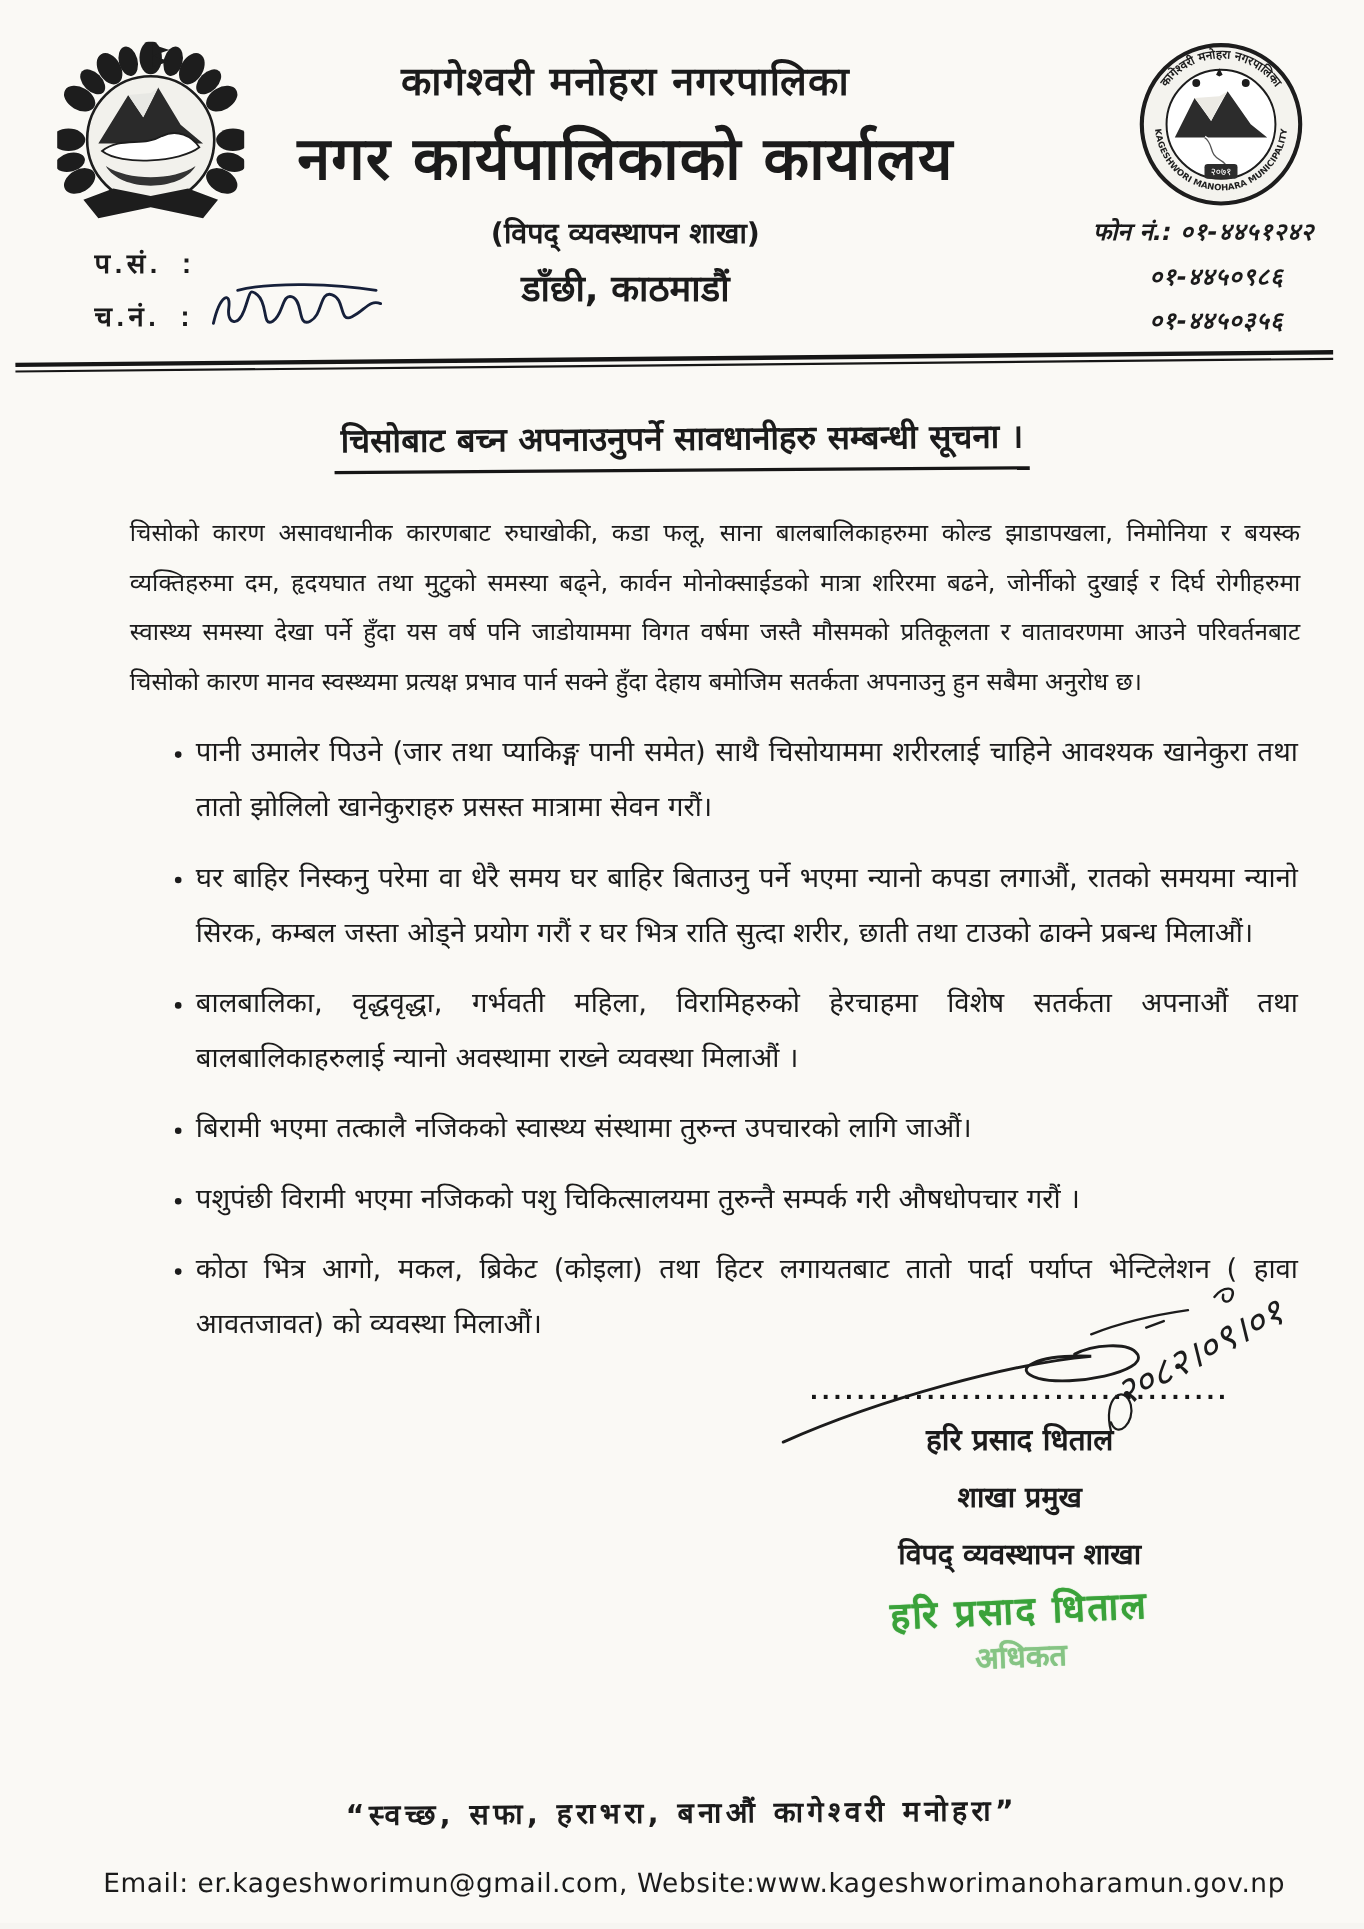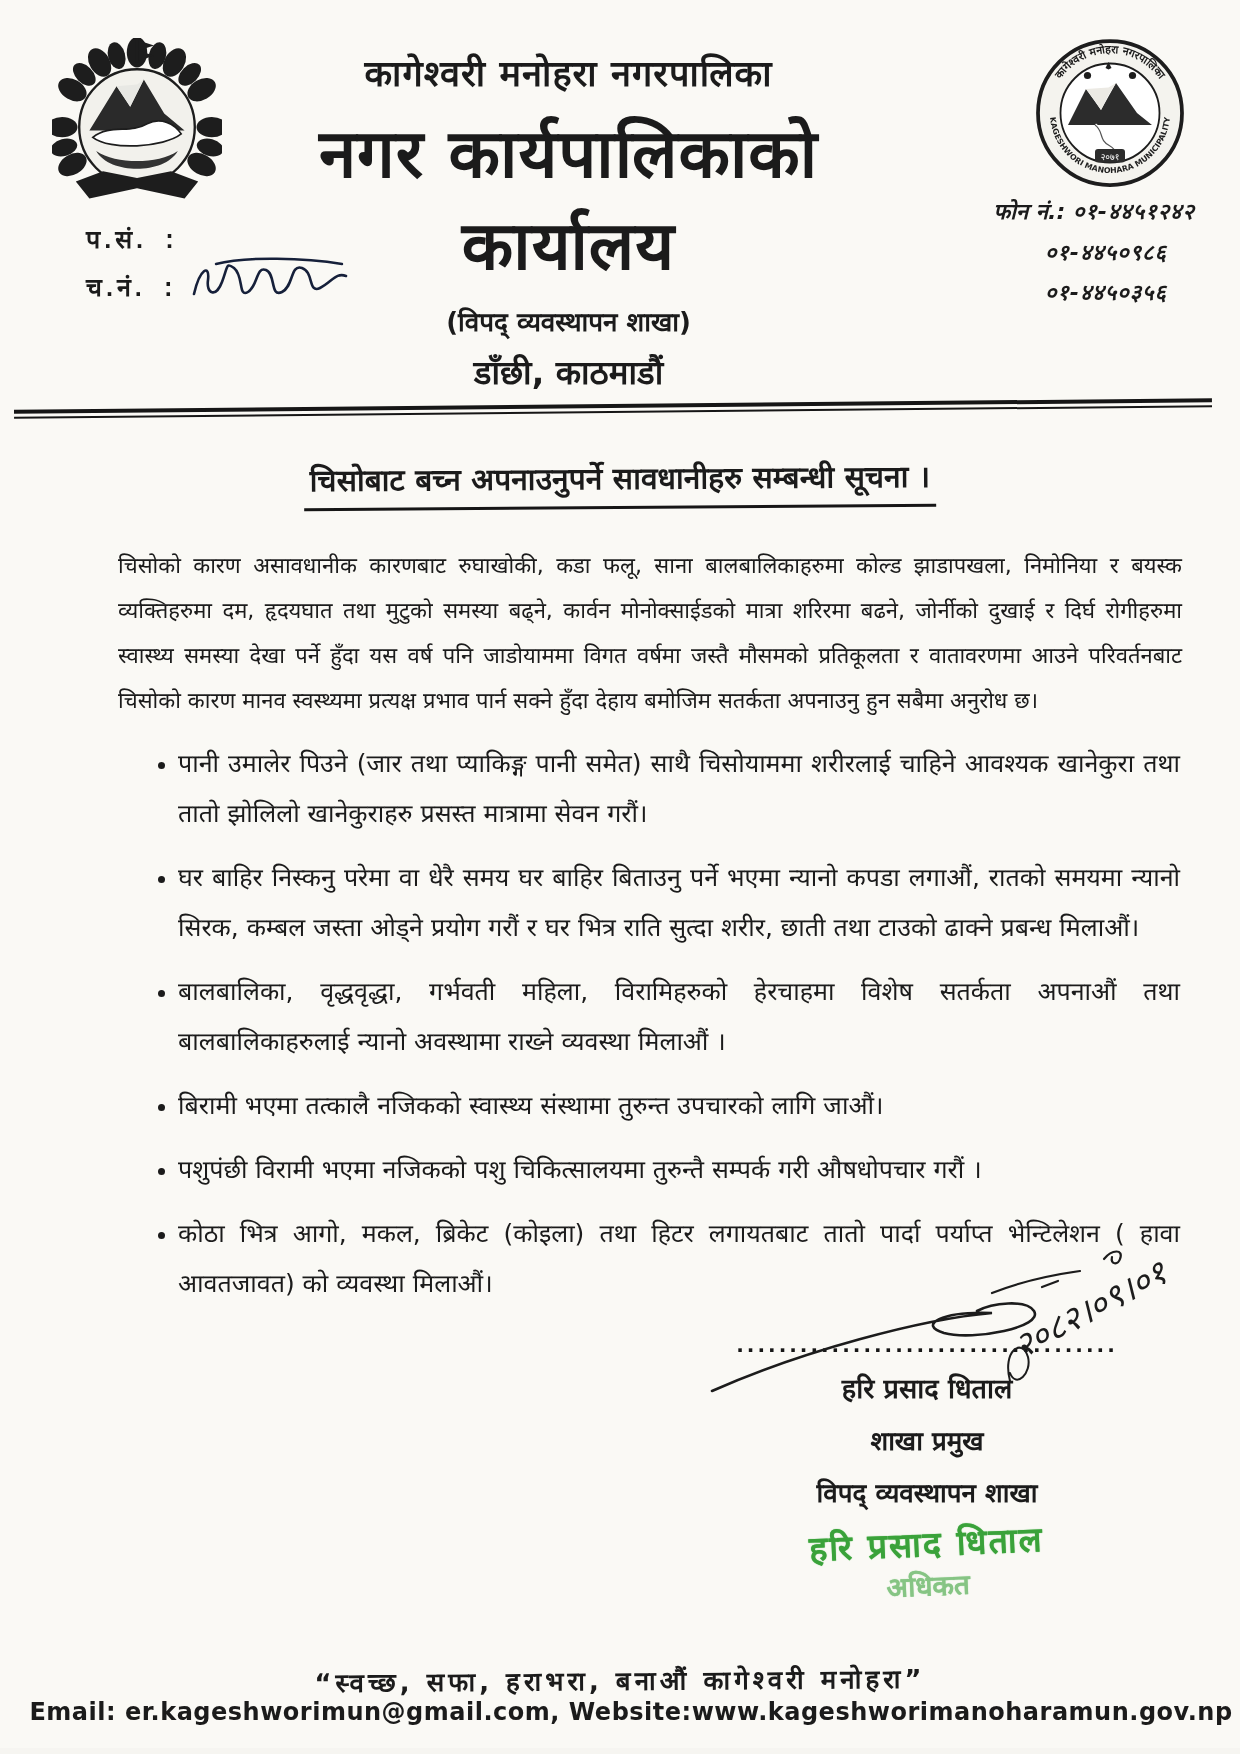--- a/index.html
+++ b/index.html
@@ -11,21 +11,21 @@
     position:relative;
     overflow:hidden;
   }
   .sheet{position:relative;width:1240px;height:1748px;background:#faf9f5;}
 
   
   .header{display:flex;align-items:flex-start;padding-top:38px;}
   .emblem{width:170px;height:185px;margin-left:52px;flex:0 0 auto;}
   .header-center{flex:1 1 auto;text-align:center;padding-top:10px;}
   .muni-name{font-size:36px;font-weight:bold;letter-spacing:1px;}
-  .office-name{font-size:67px;font-weight:bold;margin-top:8px;letter-spacing:1px;}
+  .office-name{font-size:54px;font-weight:bold;margin-top:8px;letter-spacing:1px;}
   .branch{font-size:26px;font-weight:600;margin-top:14px;}
   .addr{font-size:33px;font-weight:600;margin-top:10px;}
   .header-right{width:280px;flex:0 0 auto;margin-right:45px;text-align:right;}
   .seal{width:150px;height:150px;margin:0 10px 4px auto;}
   .phones{font-size:22px;font-weight:600;line-height:1.85;font-style:italic;}
   .phone-first{white-space:nowrap;}
   .phones .num{font-style:italic;letter-spacing:1px;}
   .phones .cont{padding-right:28px;}
 
   
@@ -62,21 +62,21 @@
   .sig-title{font-size:26px;font-weight:600;margin-top:16px;}
   .sig-dept{font-size:26px;font-weight:600;margin-top:16px;}
   .stamp{margin-top:10px;transform:rotate(-2.5deg);color:#3aa23a;
          text-shadow:0 0 1px #57b857;}
   .stamp-line1{font-size:34px;font-weight:bold;letter-spacing:2px;}
   .stamp-line2{font-size:28px;font-weight:bold;opacity:.6;height:30px;overflow:hidden;}
 
   
   .footer{position:absolute;left:0;right:0;bottom:22px;text-align:center;}
   .slogan{font-size:26px;font-weight:bold;letter-spacing:4px;transform:rotate(-0.4deg);}
-  .contact{margin-top:0;font-size:24px;font-weight:bold;letter-spacing:.5px;padding-left:22px;}
+  .contact{margin-top:33px;font-size:24px;font-weight:normal;letter-spacing:.5px;padding-left:22px;}
 </style>
 </head>
 <body>
 
 <div class="sheet">
 
   <div class="header">
 
     <div class="emblem">
       <svg viewBox="0 0 100 108" width="170" height="185">

